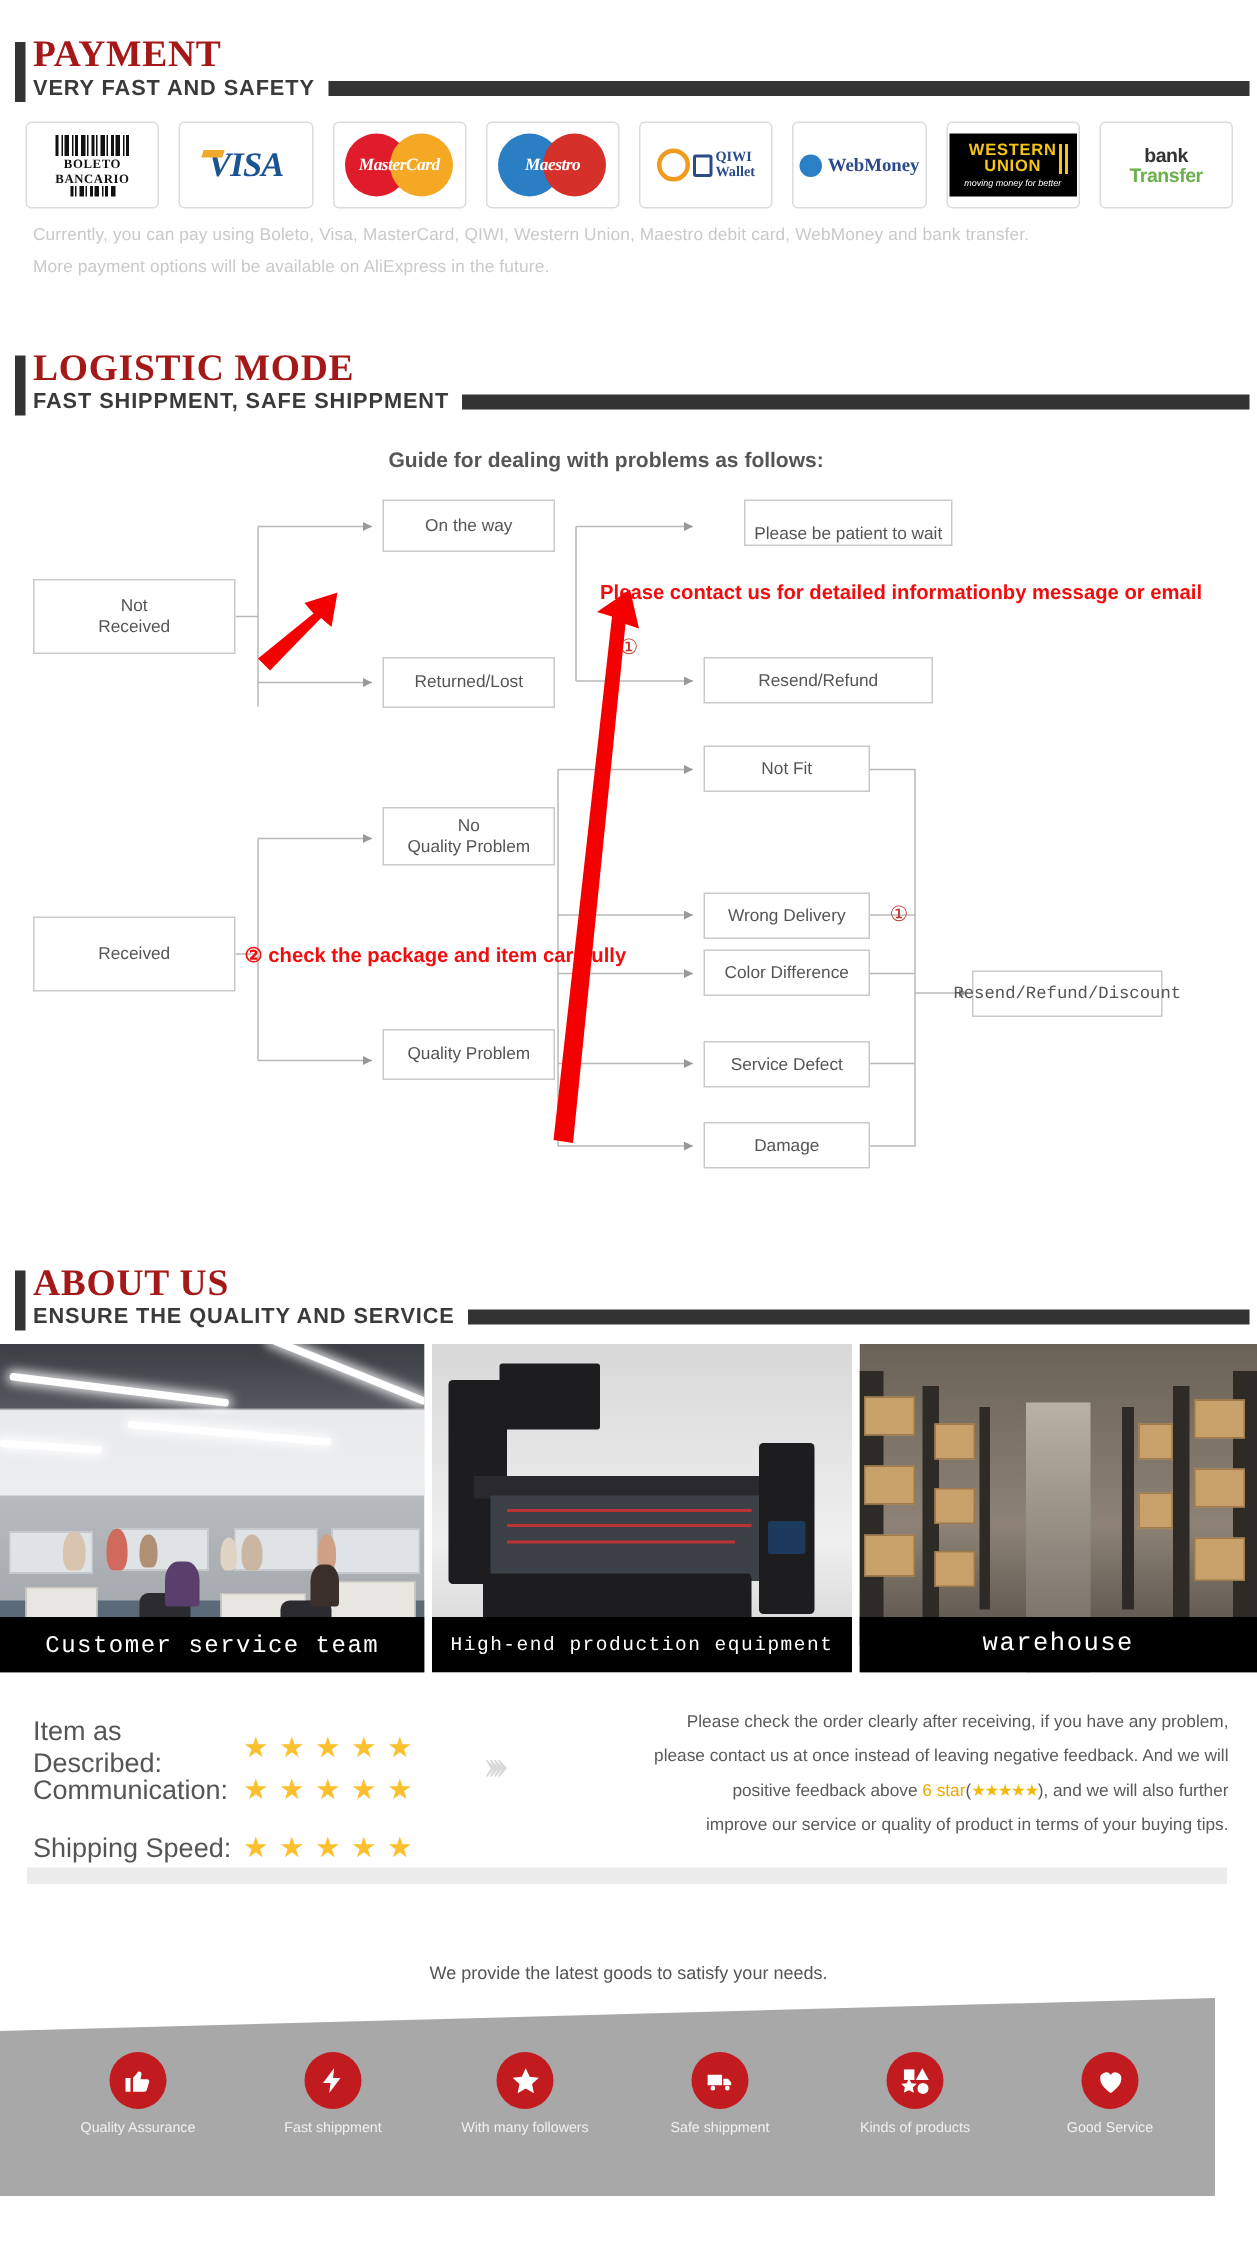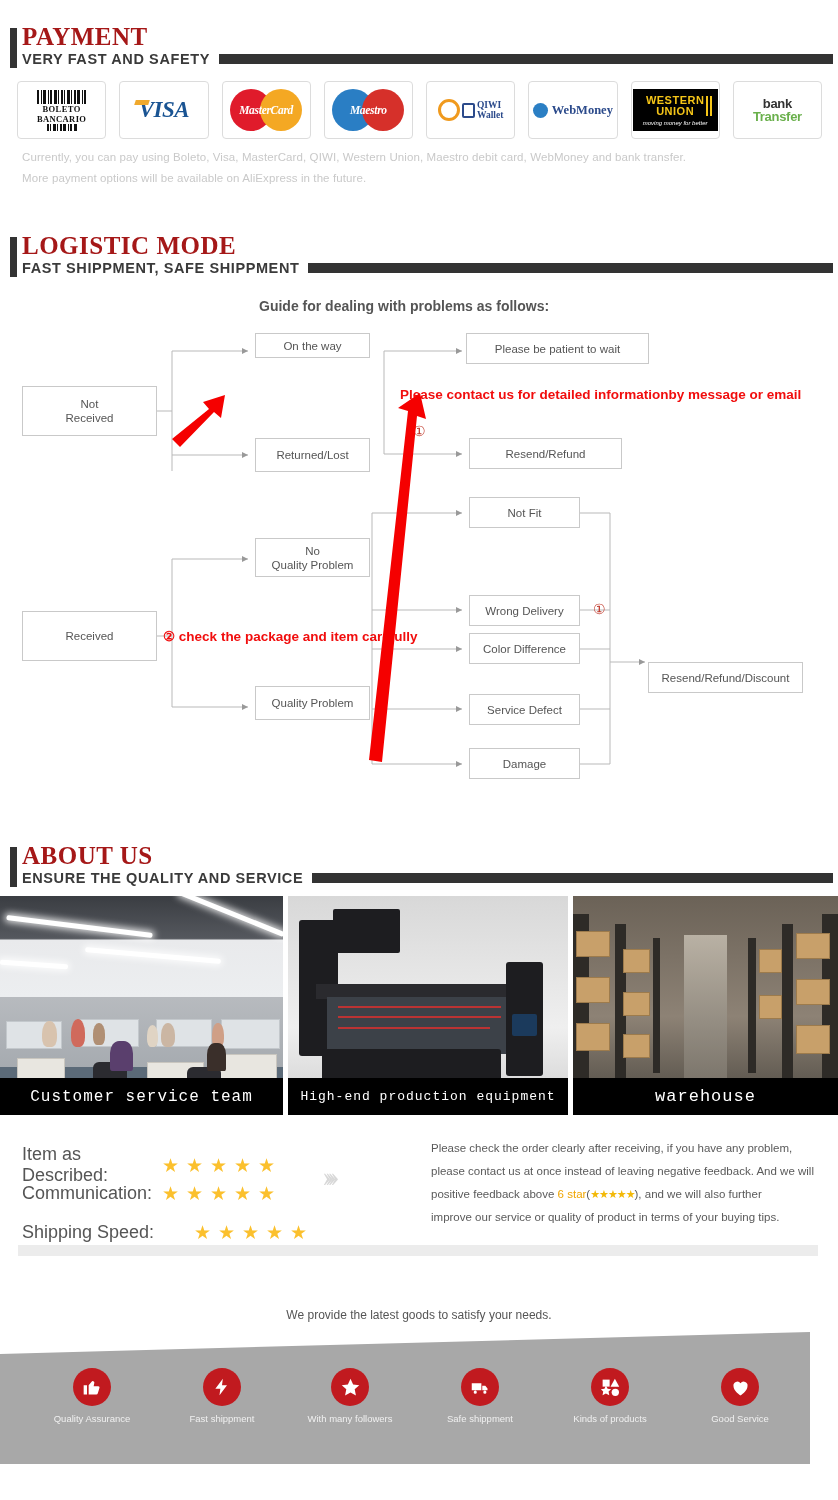--- a/index.html
+++ b/index.html
@@ -144,21 +144,21 @@
 
   
   #ratings { position:absolute; left:0; top:1126px; width:838px; height:130px; }
   .rate-row { position:absolute; display:flex; align-items:center; }
   .rate-lbl { width:140px; font-size:18px; color:#555; }
   .stars { display:flex; gap:5px; }
   .star { width:19px; height:19px; color:#fbc02d; font-size:19px; line-height:19px; }
   .chev { position:absolute; left:322px; top:34px; color:#d8d8d8; font-size:29px;
           letter-spacing:-7px; font-family:"Liberation Serif",serif; }
   #feedback { position:absolute; left:419px; top:1140px; width:400px; }
-  #feedback p { margin:0 0 6px 12px; font-size:11.5px; color:#5a5a5a; line-height:17px; }
+  #feedback p { margin:0 0 6px 12px; font-size:11.5px; color:#5a5a5a; line-height:17px;text-align:right; }
   .ystar { color:#f0a500; }
   .mini-stars { color:#f3b908; letter-spacing:-1px; font-size:11px; }
   .rate-divider { position:absolute; left:18px; top:1245px; width:800px; height:11px;
                   background:#ececec; }
 
   
   #tagline { position:absolute; left:0; top:1308px; width:838px; text-align:center;
              font-size:12px; color:#555; }
   #banner { position:absolute; left:0; top:1332px; width:838px; height:140px; }
   #banner .bg { position:absolute; left:0; top:0; width:810px; height:140px;
@@ -332,27 +332,27 @@
       <path d="M580,359 L610,359"></path>
       <path d="M580,419 L610,419"></path>
       <path d="M610,372 L645,372" marker-end="url(#ar)"></path>
     </g>
   </svg>
 
   <div class="node" style="left:22px; top:96px; width:135px; height:50px;">
     <span style="white-space:pre-line">Not
 Received</span>
   </div>
-  <div class="node" style="left:255px; top:43px; width:115px; height:25px;">
+  <div class="node" style="left:255px; top:43px; width:115px; height:35px;">
     <span>On the way</span>
   </div>
   <div class="node" style="left:255px; top:148px; width:115px; height:34px;">
     <span>Returned/Lost</span>
   </div>
-  <div class="node" style="left:466px; top:43px; width:183px; height:31px;">
+  <div class="node" style="left:496px; top:43px; width:139px; height:31px;align-items:flex-end;">
     <span>Please be patient to wait</span>
   </div>
   <div class="node" style="left:469px; top:148px; width:153px; height:31px;">
     <span>Resend/Refund</span>
   </div>
 
   <div class="red-note" style="left:400px; top:97px; font-size:13.5px;">Please contact us for detailed informationby message or email</div>
   <div class="circ-num" style="left:413px; top:133px;">①</div>
 
   <div class="node" style="left:22px; top:321px; width:135px; height:50px;">
@@ -376,21 +376,21 @@
   </div>
   <div class="node" style="left:469px; top:343px; width:111px; height:31px;">
     <span>Color Difference</span>
   </div>
   <div class="node" style="left:469px; top:404px; width:111px; height:31px;">
     <span>Service Defect</span>
   </div>
   <div class="node" style="left:469px; top:458px; width:111px; height:31px;">
     <span>Damage</span>
   </div>
-  <div class="node" style="left:648px; top:372px; width:155px; height:31px;">
+  <div class="node" style="left:648px; top:357px; width:127px; height:31px;font-family:Liberation Mono, monospace;">
     <span>Resend/Refund/Discount</span>
   </div>
   <div class="circ-num" style="left:593px; top:311px;">①</div>
 
   <svg class="lines" style="pointer-events:none">
     <g fill="#f50000">
       <path d="M172,149 L209,119 L203,112 L225,105 L221,128 L214,122 L180,157 z"></path>
       <path d="M279,470 L318,121 L308,118 L330,103 L336,129 L327,126 L292,472 z" transform="translate(90,0)"></path>
     </g>
   </svg>
@@ -493,21 +493,21 @@
   <div class="rate-row" style="left:22px; top:57px;">
     <span class="rate-lbl">Communication:</span>
     <span class="stars">
       <span class="star">★</span>
       <span class="star">★</span>
       <span class="star">★</span>
       <span class="star">★</span>
       <span class="star">★</span>
     </span>
   </div>
-  <div class="rate-row" style="left:22px; top:96px;gap:32px;">
+  <div class="rate-row" style="left:22px; top:96px;">
     <span class="rate-lbl">Shipping Speed:</span>
     <span class="stars">
       <span class="star">★</span>
       <span class="star">★</span>
       <span class="star">★</span>
       <span class="star">★</span>
       <span class="star">★</span>
     </span>
   </div>
   <div class="chev">››››</div>

